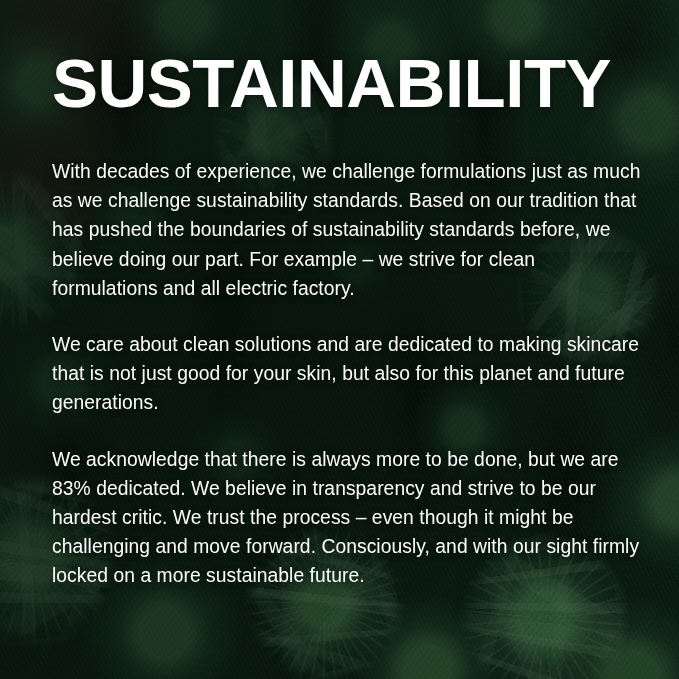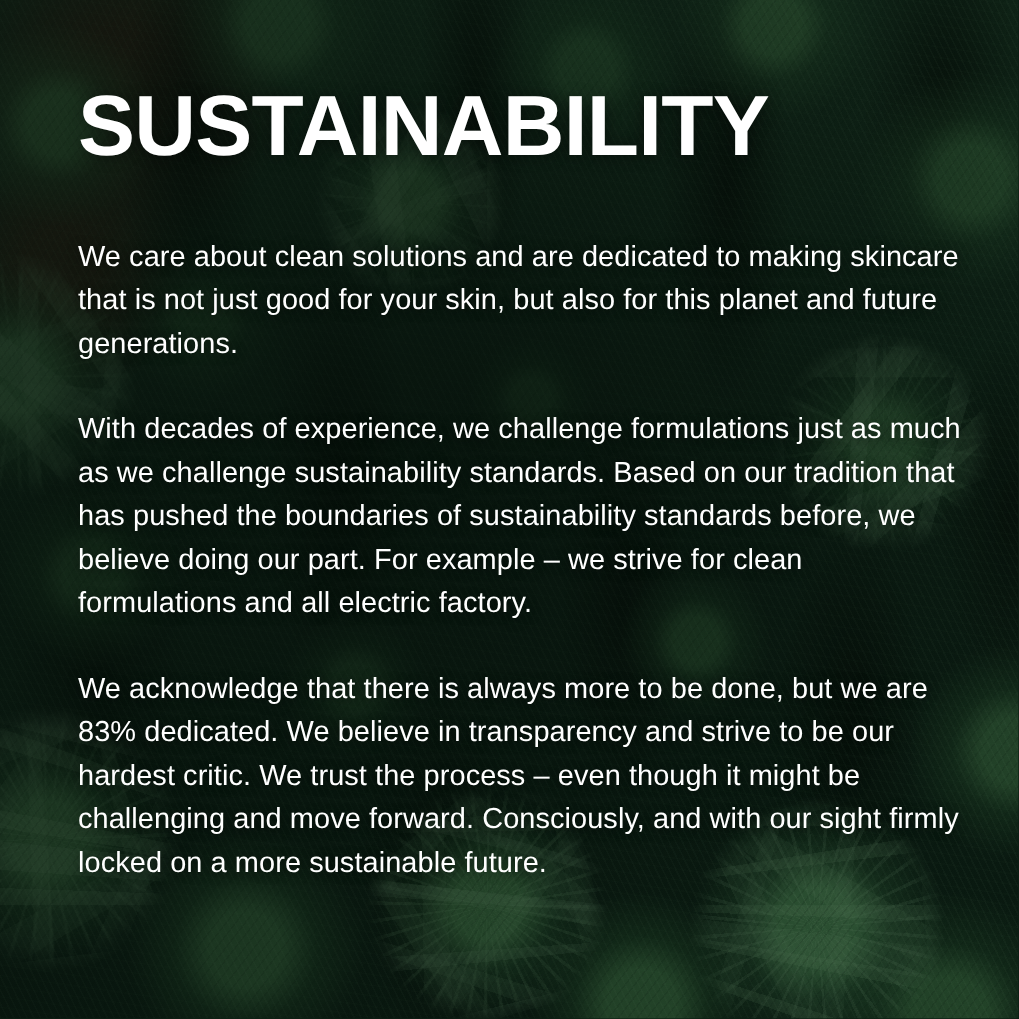--- a/index.html
+++ b/index.html
@@ -122,21 +122,21 @@
     top: 0;
     width: 592px;
     height: 100%;
   }
   .headline {
     position: absolute;
     top: 54px;
     left: 0;
     margin: 0;
     color: #ffffff;
-    font-size: 57px;
+    font-size: 69px;
     line-height: 60px;
     font-weight: 700;
     letter-spacing: -0.5px;
     text-shadow: 0 1px 10px rgba(0,0,0,.45);
   }
   .body-copy {
     position: absolute;
     top: 157px;
     left: 0;
     width: 592px;
@@ -162,19 +162,19 @@
   <div class="bg-crowns"></div>
   <div class="bg-needles"></div>
   <div class="bg-grain"></div>
   <div class="bg-scrim"></div>
 
   <div class="content">
 
     <h1 class="headline">SUSTAINABILITY</h1>
 
     <div class="body-copy">
+      <p>With decades of experience, we challenge formulations just as much as we challenge sustainability standards. Based on our tradition that has pushed the boundaries of sustainability standards before, we believe doing our part. For example – we strive for clean formulations and all electric factory.</p>
       <p>We care about clean solutions and are dedicated to making skincare that is not just good for your skin, but also for this planet and future generations.</p>
-      <p>With decades of experience, we challenge formulations just as much as we challenge sustainability standards. Based on our tradition that has pushed the boundaries of sustainability standards before, we believe doing our part. For example – we strive for clean formulations and all electric factory.</p>
       <p>We acknowledge that there is always more to be done, but we are 83% dedicated. We believe in transparency and strive to be our hardest critic. We trust the process – even though it might be challenging and move forward. Consciously, and with our sight firmly locked on a more sustainable future.</p>
     </div>
 
   </div>
 </div>
 
 </body></html>

